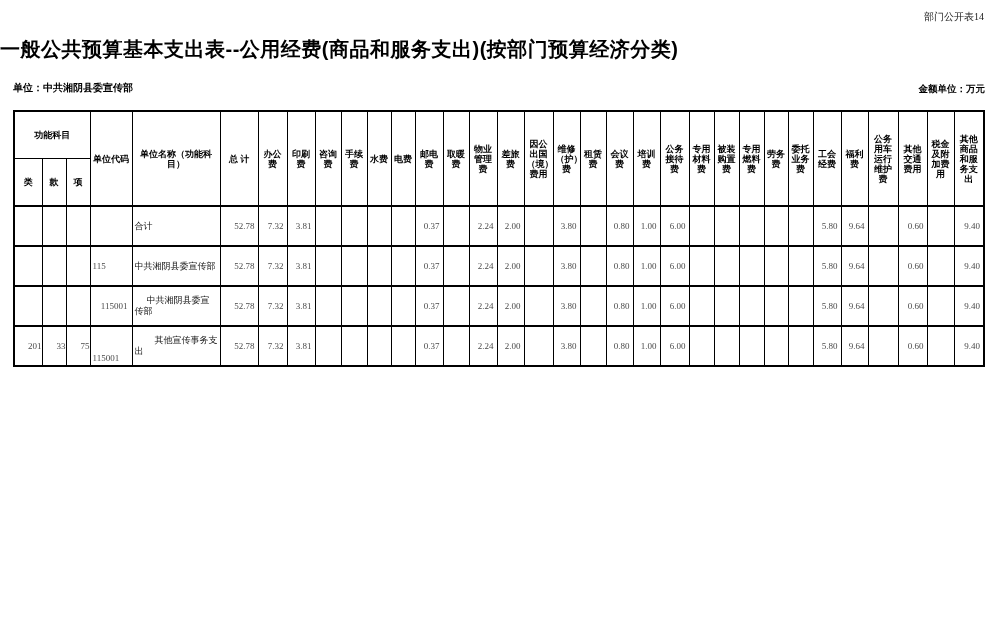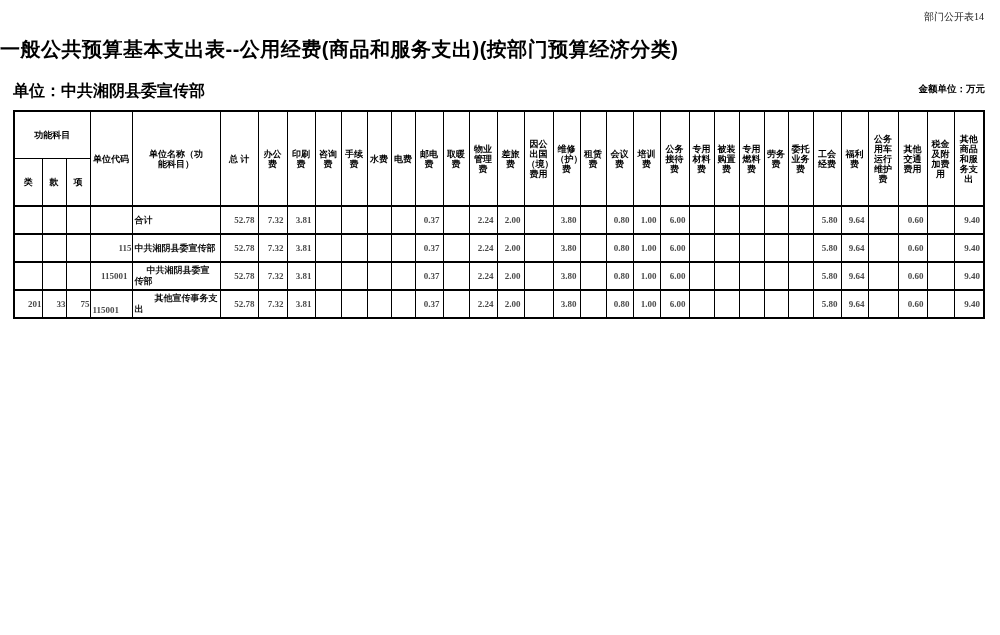--- a/index.html
+++ b/index.html
@@ -2,43 +2,43 @@
 <html><head>
 <meta charset="utf-8">
 <style>
   * { margin:0; padding:0; box-sizing:border-box; }
   html,body { width:1000px; height:635px; background:#ffffff; overflow:hidden; position:relative;
               font-family:"Liberation Serif","DejaVu Serif",serif; color:#000; }
   .corner-label { position:absolute; top:10px; right:16px; font-size:10px; color:#222; }
   .page-title { position:absolute; top:36px; left:0; width:1000px; text-align:left;
                 font-family:"Liberation Sans","DejaVu Sans",sans-serif; font-weight:700;
                 font-size:20px; letter-spacing:0.5px; color:#000; }
-  .unit-label { position:absolute; top:81px; left:13px; font-size:16px; font-weight:700;text-align:right; }
+  .unit-label { position:absolute; top:81px; left:13px; font-size:10px; font-weight:700;text-align:right; }
   .amount-unit-label { position:absolute; top:83px; right:15px; font-size:9.5px; font-weight:700; }
 
   table.budget { position:absolute; top:110px; left:13px; width:970px;
                  border-collapse:collapse; table-layout:fixed;
                  border:2px solid #000; }
   table.budget th, table.budget td { border:1px solid #000; overflow:hidden; }
   table.budget tbody td { border-top-width:2px; }
   thead tr.hr1 th { border-bottom-width:1px; }
 
   th { font-size:9px; font-weight:700; text-align:center; vertical-align:middle;
        line-height:10px; padding:18px 2px; word-break:normal; color:#000; }
   th.fn-group { height:30px; }
   tr.hr2 th { height:36px; }
   th.exp, th.span2 { padding:1px 2px; }
-  th.name-h { padding:1px 16px; }
-
-  tbody tr { height:28px;font-weight:bold; }
+  th.name-h { padding:1px 7px; }
+
+  tbody tr { height:40px; }
   td { font-size:9px; line-height:11px; vertical-align:middle; }
   td.num { color:#4a4a4a; font-size:9px; }
   td.ctr { text-align:right; }
   td.val { text-align:right; padding-right:3px; }
-  td.code-left { text-align:right; padding-left:14px; }
+  td.code-left { text-align:left; padding-left:2px; }
   td.code-right { text-align:right; padding-right:4px; }
   td.code-bottom { text-align:left; padding-left:2px; vertical-align:bottom; padding-bottom:1px; }
   td.name { text-align:left; padding:0 2px; color:#111; }
 </style>
 </head>
 <body>
 
 <div class="corner-label">部门公开表14</div>
 <div class="page-title">一般公共预算基本支出表--公用经费(商品和服务支出)(按部门预算经济分类)</div>
 <div class="unit-label">单位：中共湘阴县委宣传部</div>

